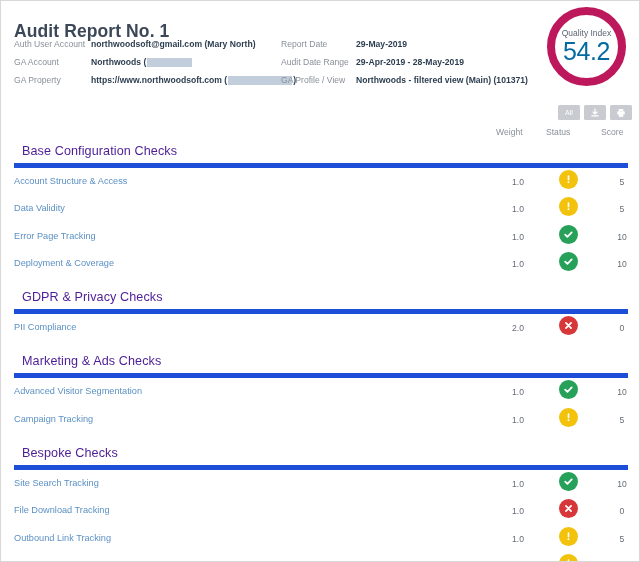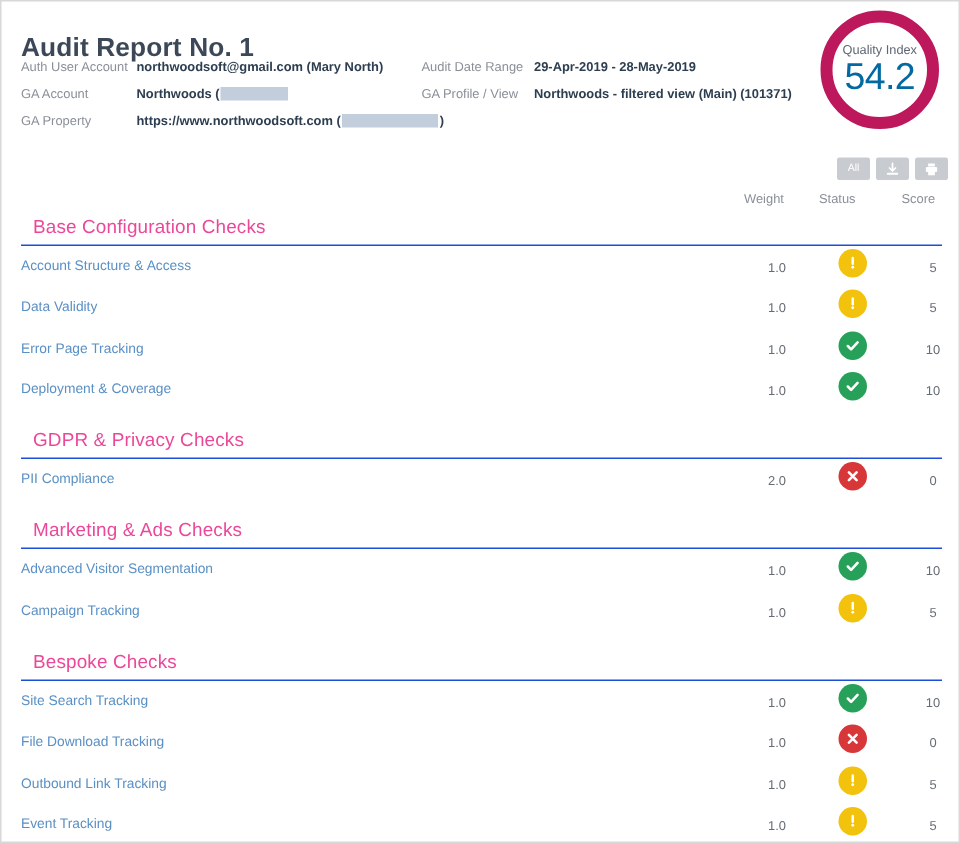--- a/index.html
+++ b/index.html
@@ -130,23 +130,23 @@
   
   .sheet {
     position: absolute;
     top: 140px;
     left: 0;
     width: 640px;
   }
   .section-header {
     margin: 0 13px;
     padding: 3px 0 5px 8px;
-    border-bottom: 1px solid #1d4ed8;
+    border-bottom: 5px solid #1d4ed8;
     font-size: 12.6px;
-    color: #ec4899;
+    color: #4c1d95;
     letter-spacing: 0.1px;
   }
   .section + .section .section-header { margin-top: 10px; }
 
   .check-row {
     position: relative;
     height: 27.3px;
     margin: 0 13px;
   }
   .check-name {
@@ -204,20 +204,24 @@
       <div class="meta-row">
         <span class="meta-label">GA Account</span>
         <span class="meta-value">Northwoods (<span class="redacted r1"></span></span>
       </div>
       <div class="meta-row">
         <span class="meta-label">GA Property</span>
         <span class="meta-value">https://www.northwoodsoft.com (<span class="redacted r2"></span><span>)</span></span>
       </div>
     </div>
   <div class="meta-block meta-right" id="meta-right">
+      <div class="meta-row">
+        <span class="meta-label">Report Date</span>
+        <span class="meta-value">29-May-2019</span>
+      </div>
       <div class="meta-row">
         <span class="meta-label">Audit Date Range</span>
         <span class="meta-value">29-Apr-2019 - 28-May-2019</span>
       </div>
       <div class="meta-row">
         <span class="meta-label">GA Profile / View</span>
         <span class="meta-value">Northwoods - filtered view (Main) (101371)</span>
       </div>
     </div>
 

